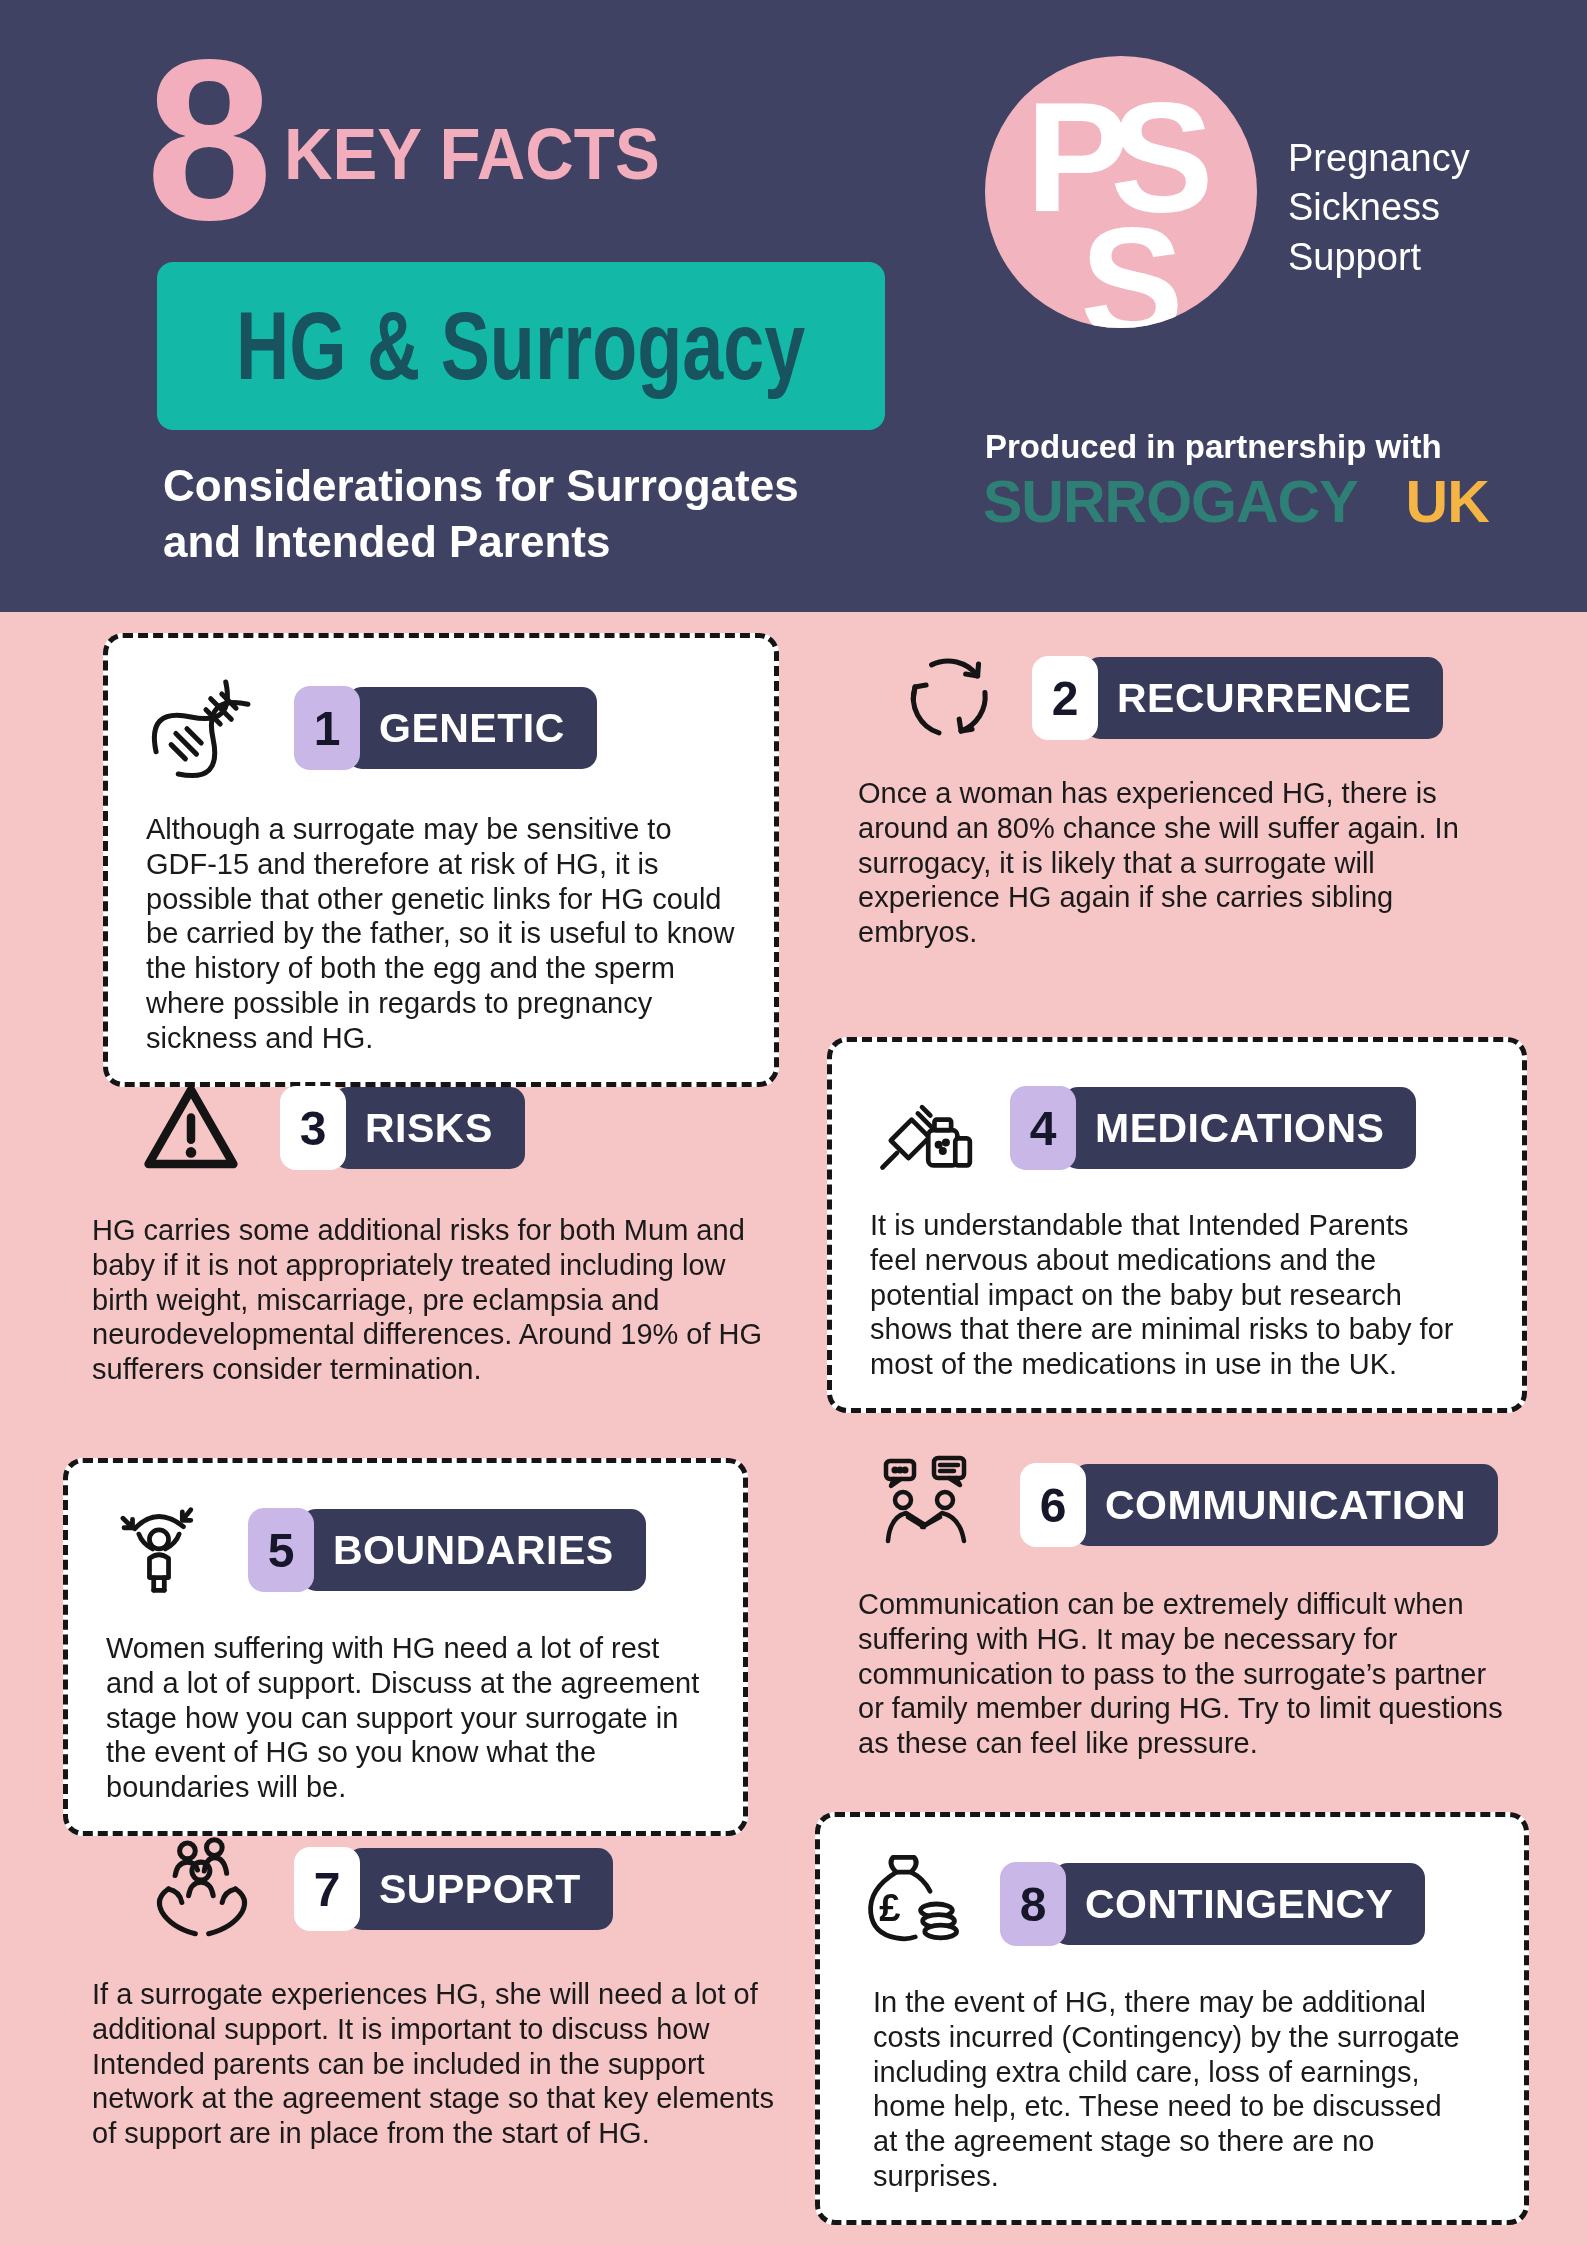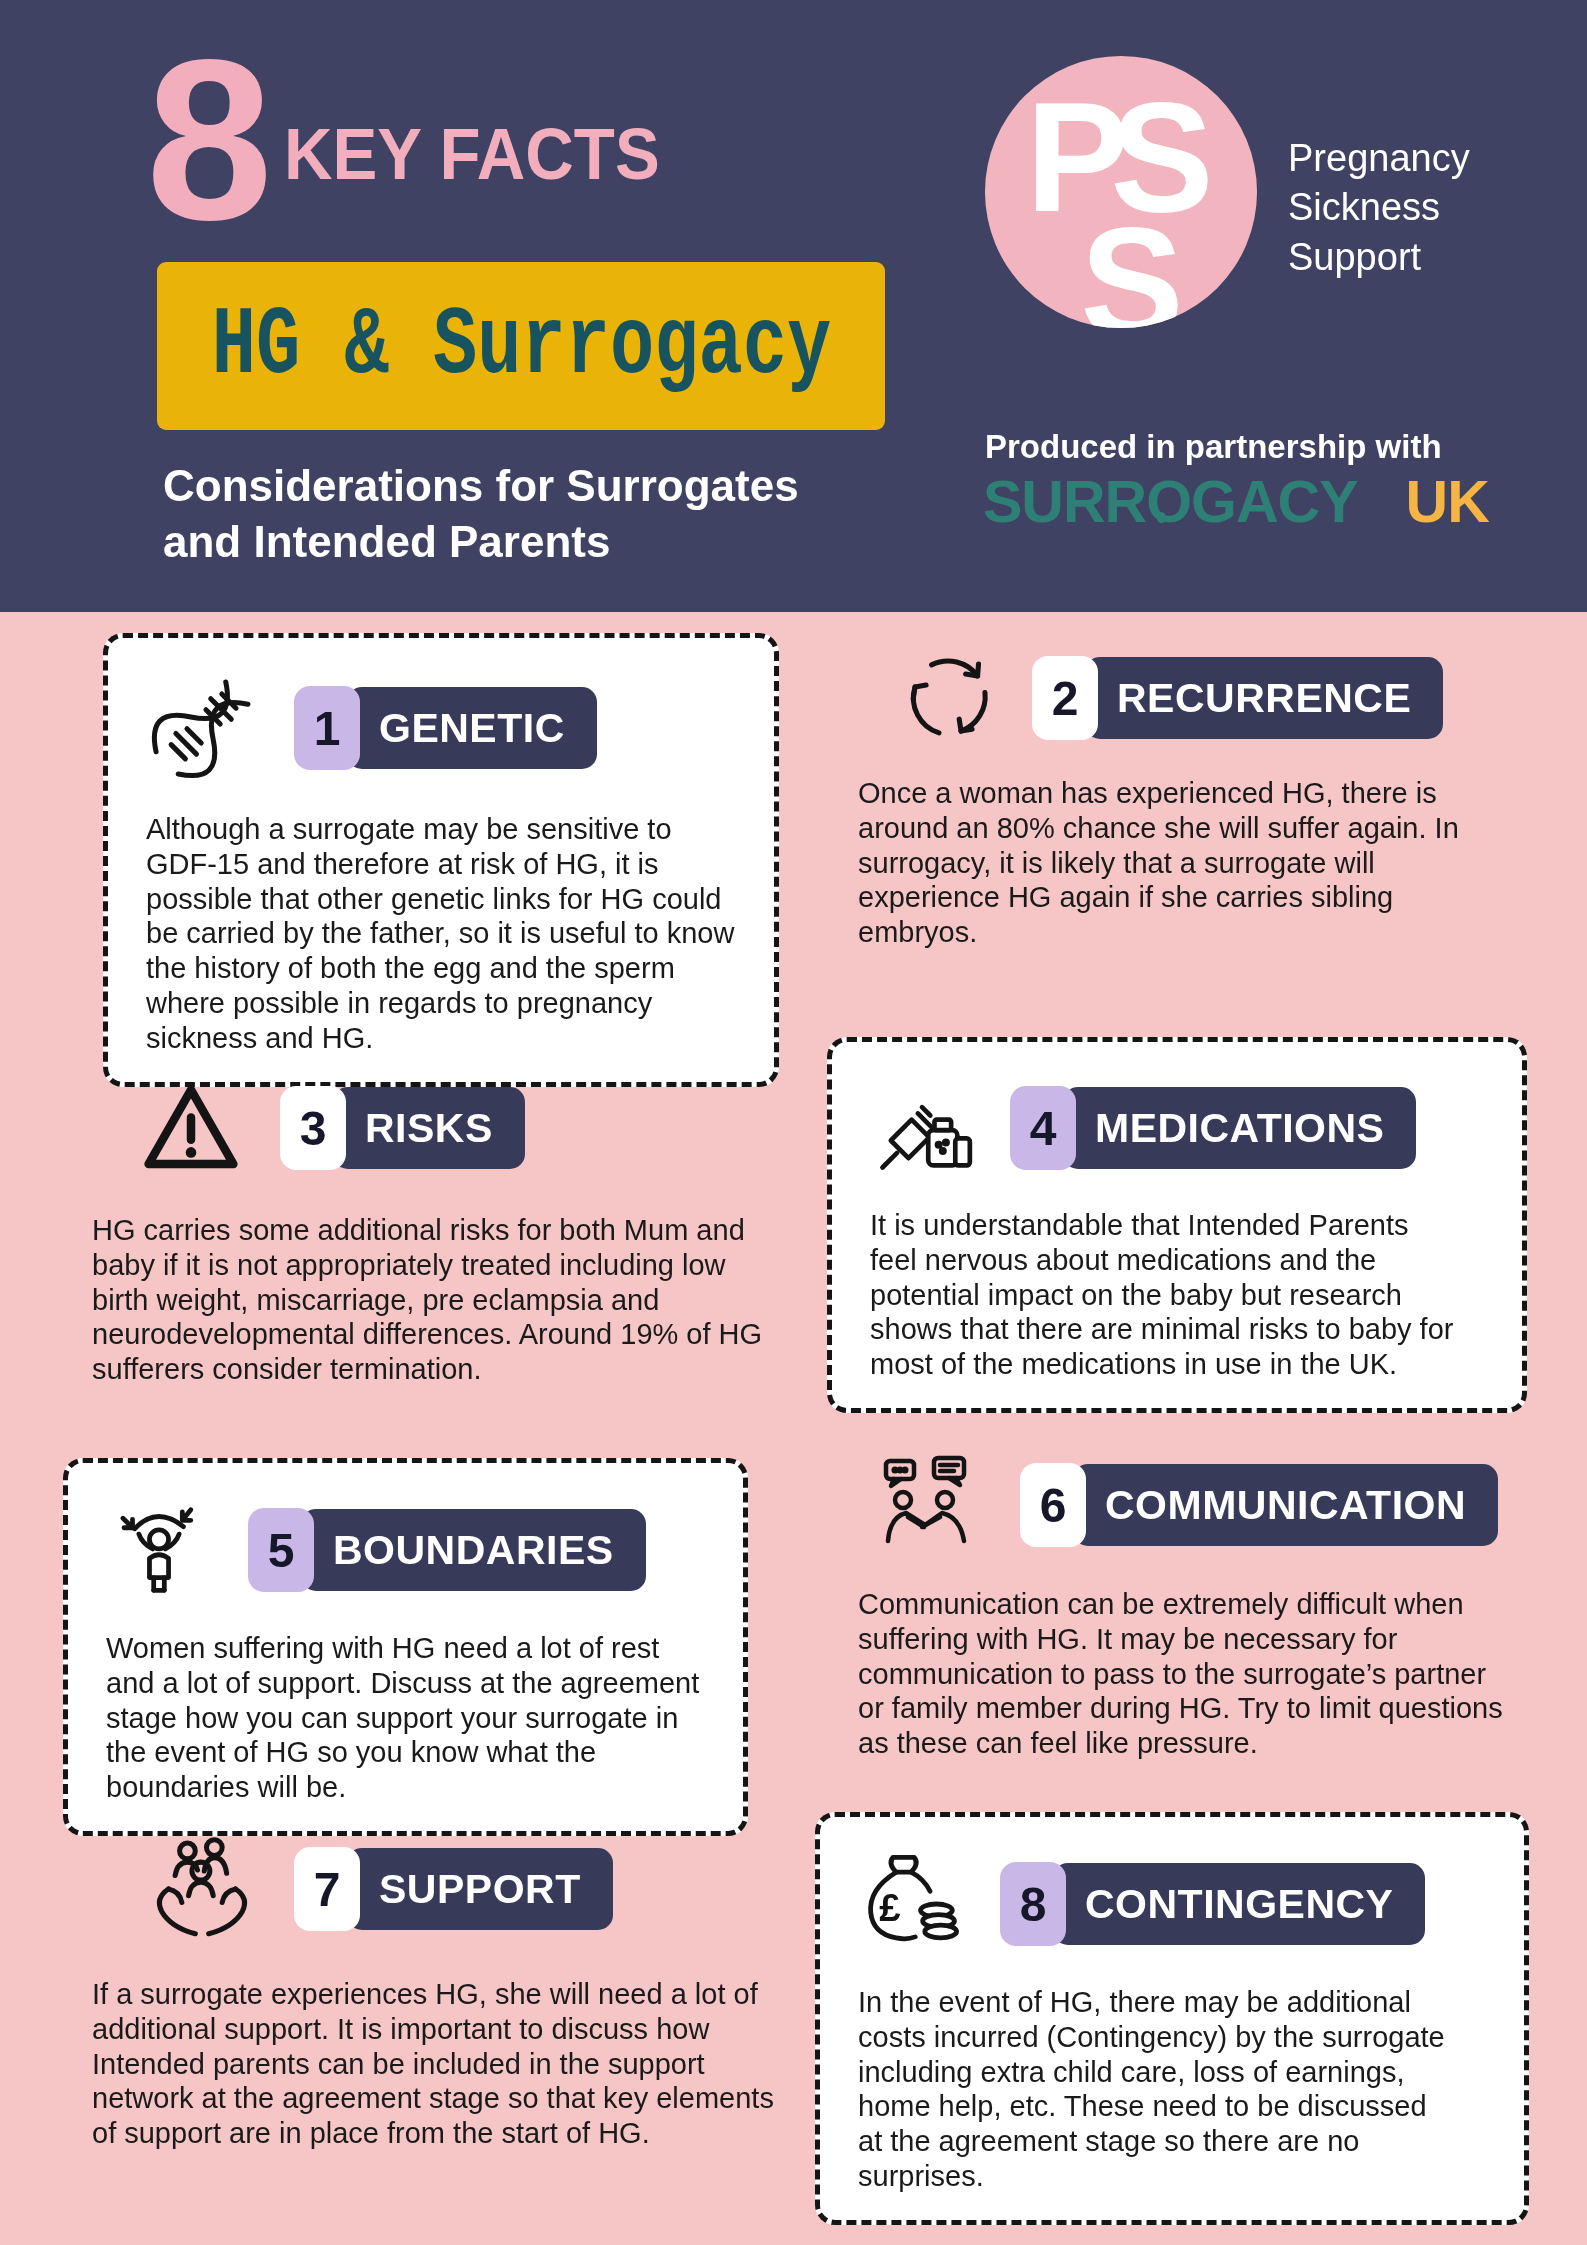--- a/index.html
+++ b/index.html
@@ -17,22 +17,22 @@
     position:absolute;left:146px;top:26px;
     font-size:228px;font-weight:700;color:#f3aebd;line-height:1;
   }
   .keyfacts{
     position:absolute;left:284px;top:112px;
     font-size:73px;font-weight:700;color:#f3aebd;letter-spacing:0px;
     transform:scaleX(0.92);transform-origin:left top;white-space:nowrap;
   }
   .greenbox{
     position:absolute;left:157px;top:262px;width:728px;height:168px;
-    background:#eab308;border-radius:9px;
-    display:flex;align-items:center;justify-content:center;font-family:Liberation Mono, monospace;
+    background:#14b8a6;border-radius:16px;
+    display:flex;align-items:center;justify-content:center;
   }
   .greenbox .hg{
     font-size:97px;font-weight:700;color:#175460;white-space:nowrap;
     transform:scaleX(0.76);transform-origin:center;
   }
   .subtitle{
     position:absolute;left:163px;top:458px;width:760px;
     font-size:44px;font-weight:700;color:#ffffff;line-height:1.27;
   }
   .ps-circle{
@@ -93,21 +93,21 @@
   #f3{left:92px;top:1075px;width:690px;}
   #f3 .fact-header{margin-left:46px;}
   #f4{left:827px;top:1037px;width:700px;}
   #f4 .fact-text{max-width:585px;}
   #f5{left:63px;top:1458px;width:685px;}
   #f6{left:858px;top:1455px;width:658px;}
   #f6 .fact-header{margin-left:14px;}
   #f7{left:92px;top:1833px;width:690px;}
   #f7 .fact-header{margin-left:54px;}
   #f8{left:815px;top:1812px;width:714px;}
-  #f8 .fact-text{max-width:600px;}
+  #f8 .fact-text{max-width:600px;margin-left:15px;}
 
   svg{display:block;}
 </style>
 </head>
 <body>
 
 <div id="canvas">
 
   <div class="header">
     <div class="big8">8</div>

